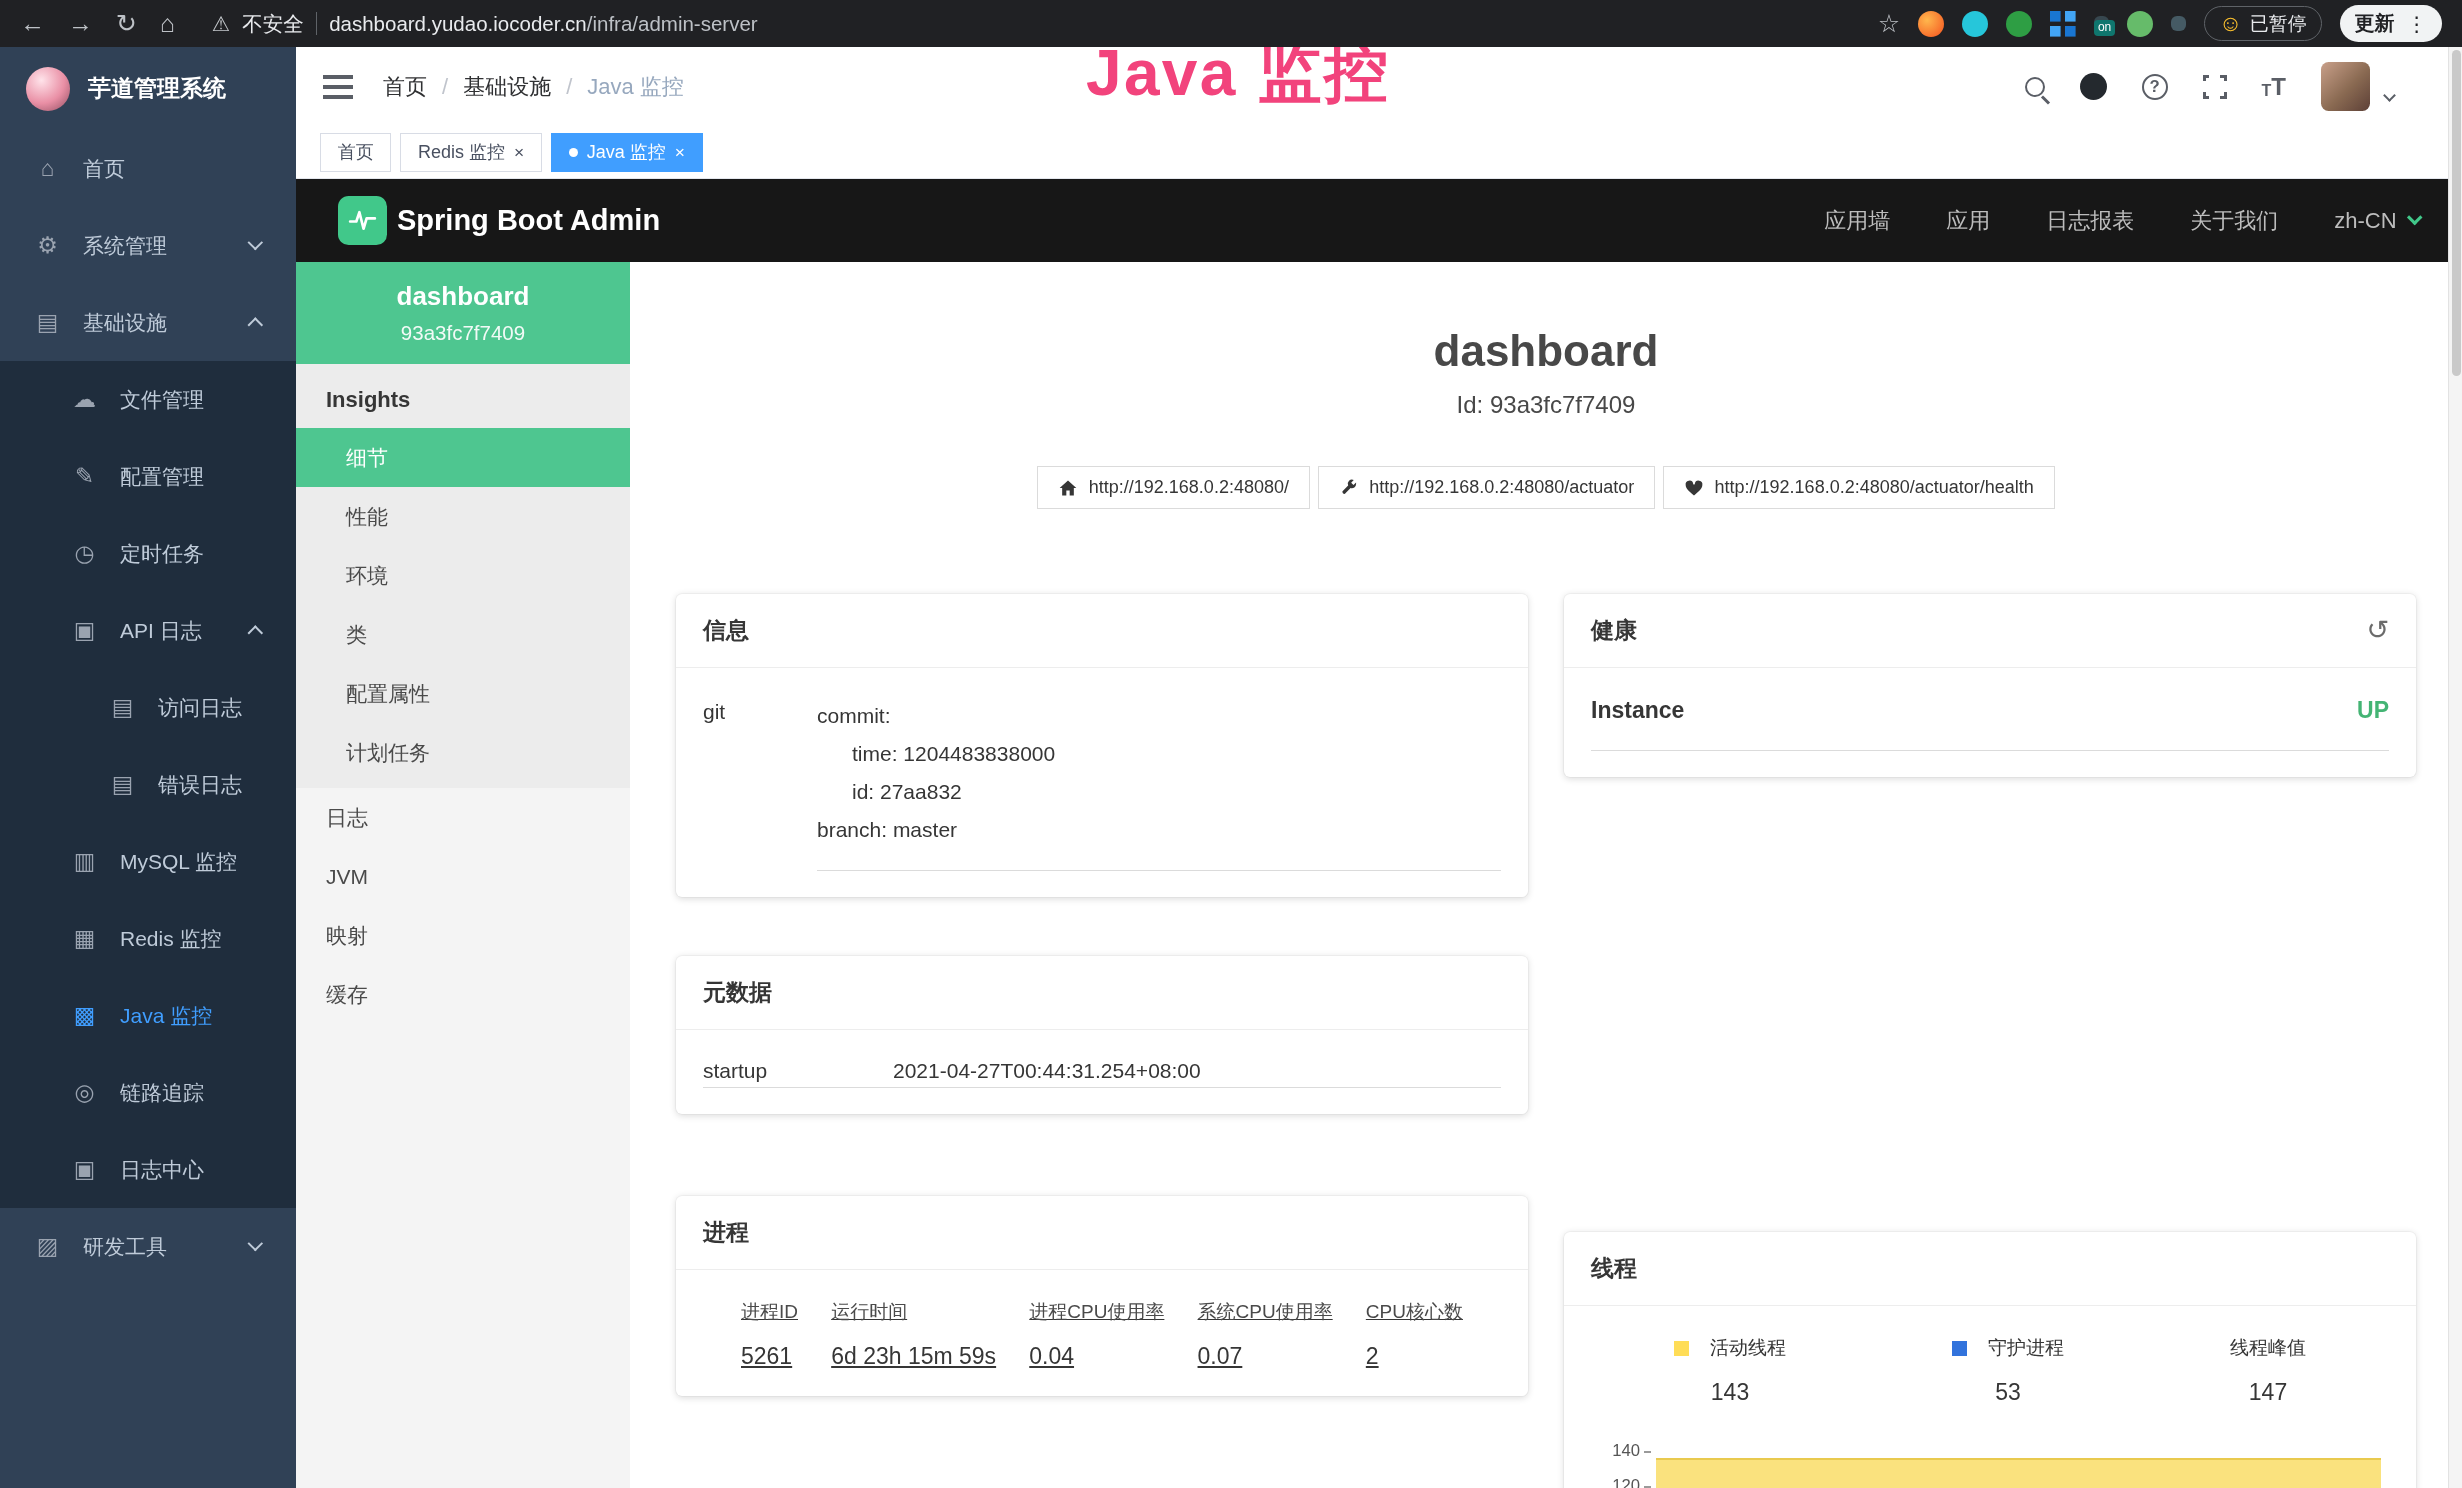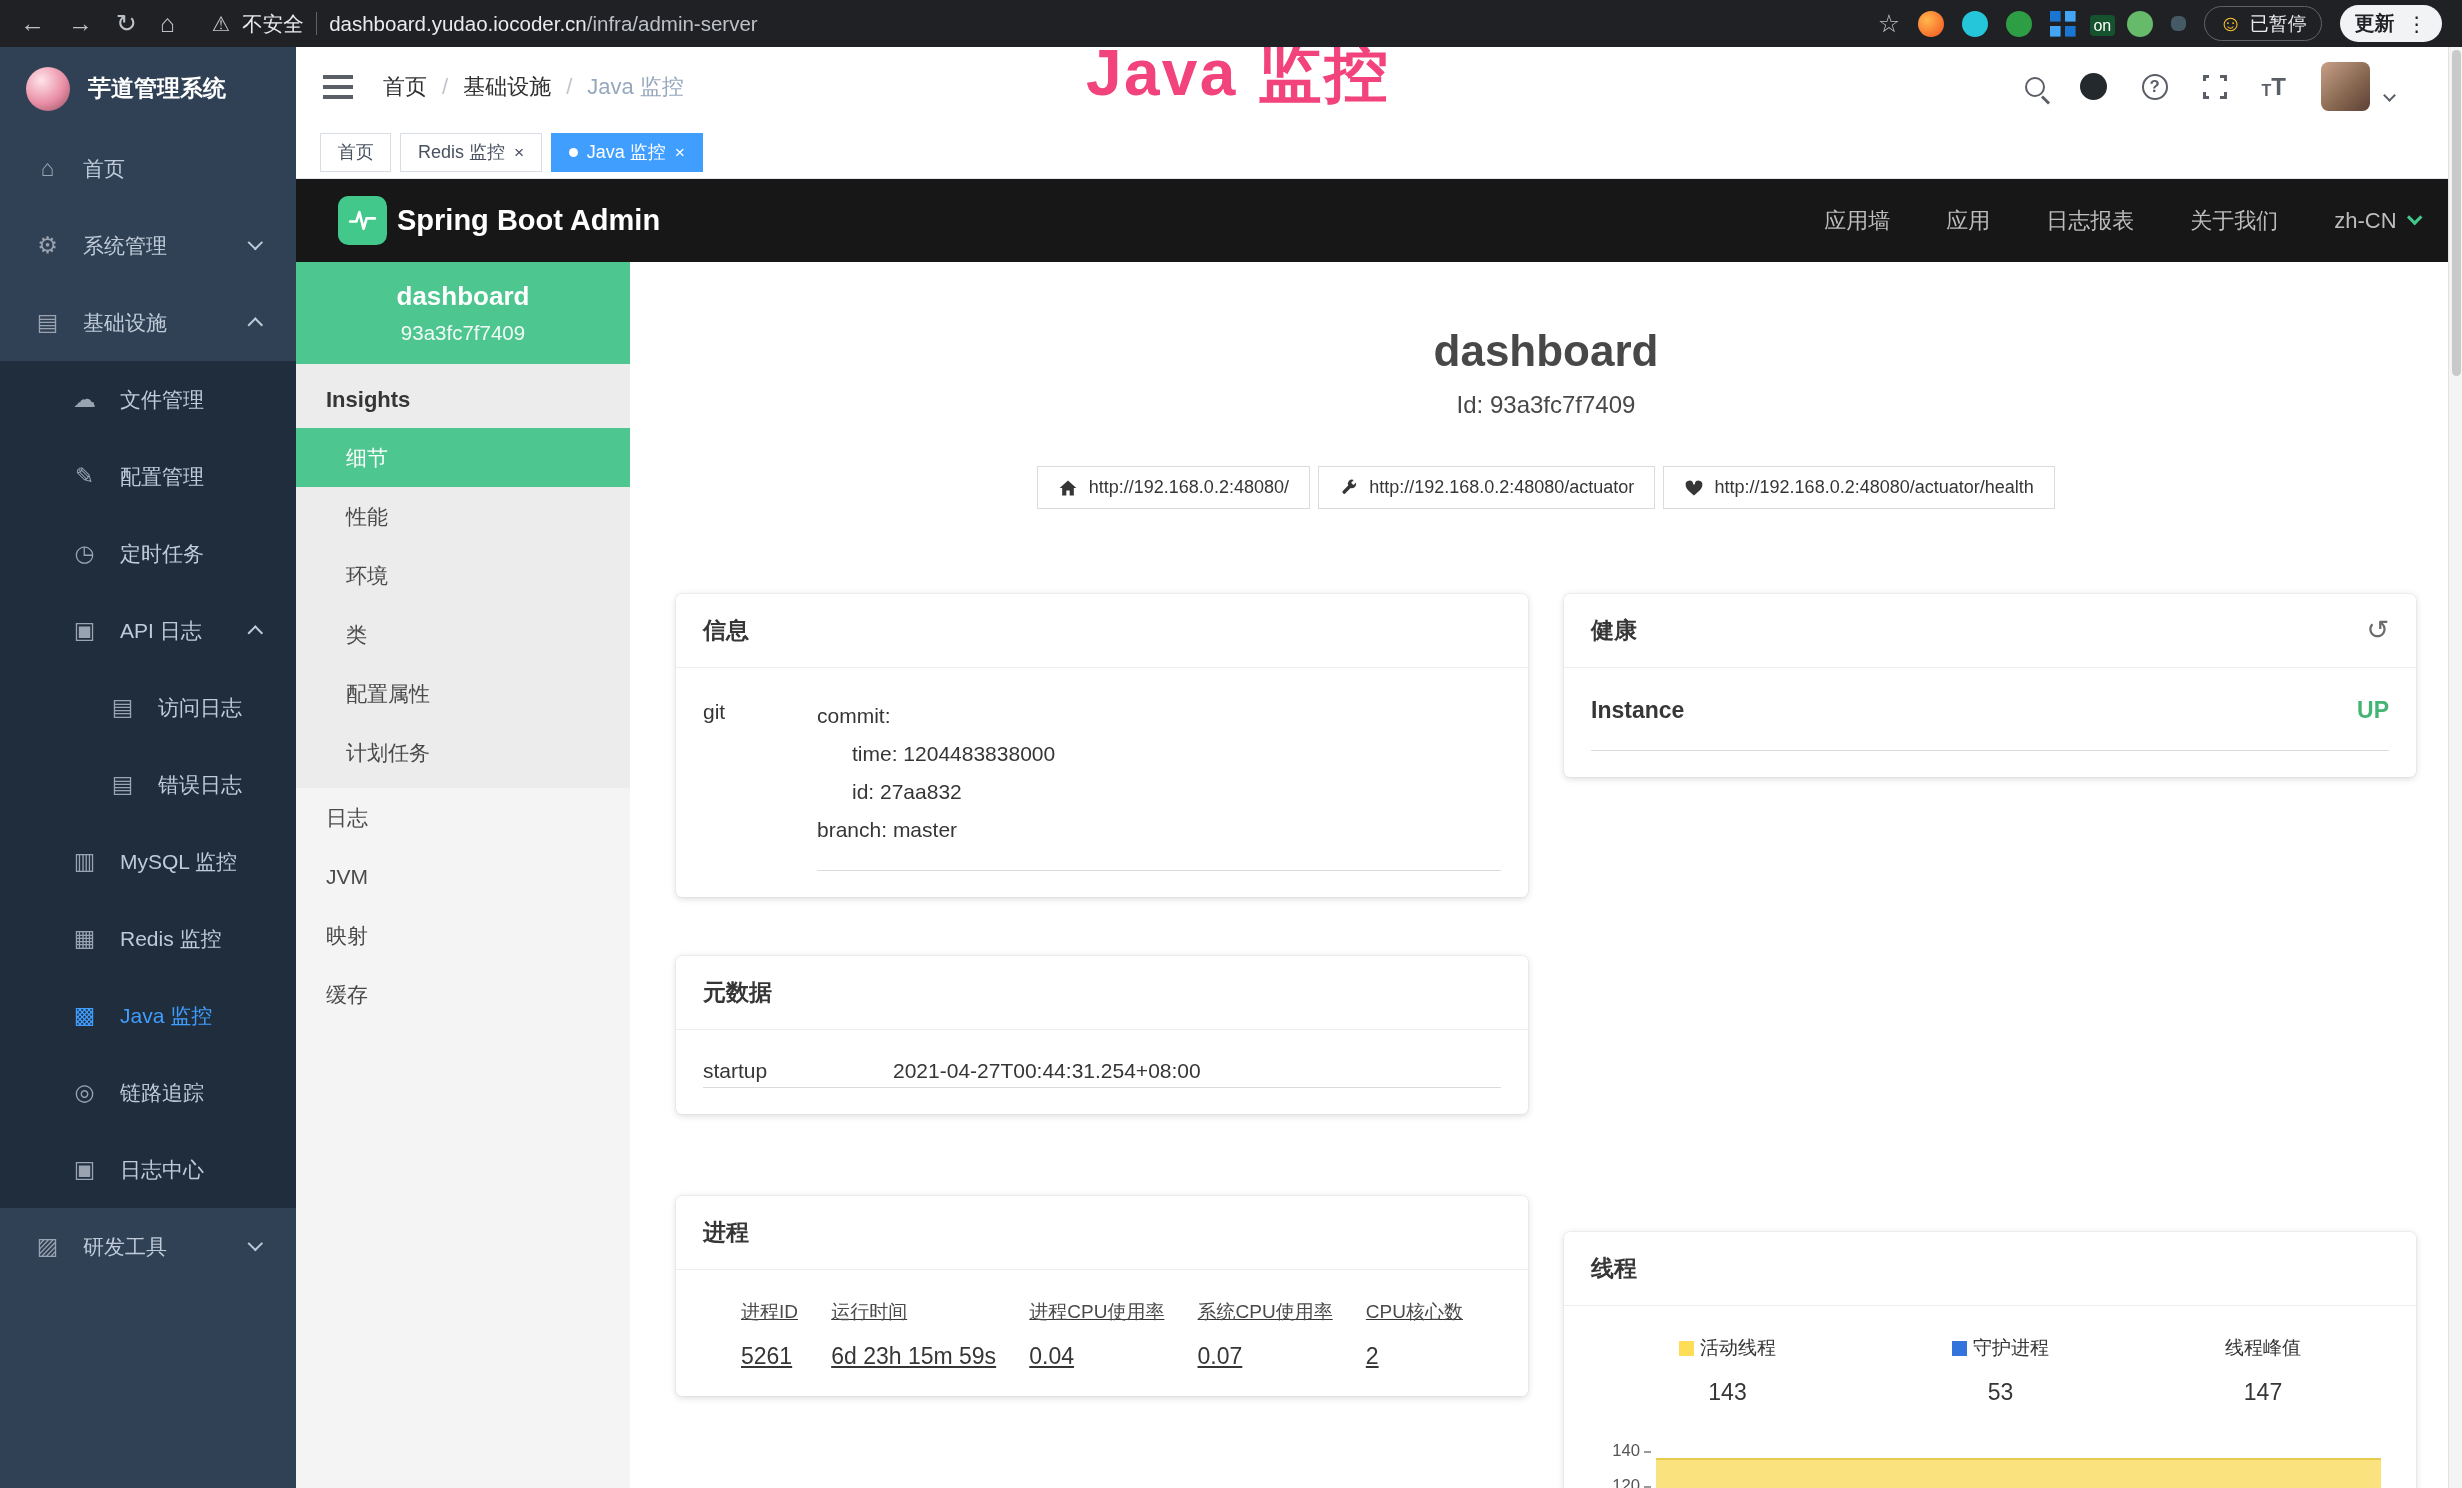--- a/index.html
+++ b/index.html
@@ -13,22 +13,22 @@
   .cicon { color:#bdc1c6; font-size:25px; line-height:1; cursor:pointer; }
   .addressbar { flex:1; display:flex; align-items:center; gap:12px; color:#e8eaed;
                 font-size:20.5px; padding-left:13.7px; min-width:0; cursor:text; }
   .warn-icon { color:#c3c7cb; font-size:20.5px; }
   .addr-divider { width:1.5px; height:23px; background:#5f6368; }
   .url-domain { color:#e8eaed; }
   .url-path { color:#bdc1c6; }
   .chrome-right { display:flex; align-items:center; gap:18px; margin-left:auto; }
   .ext { width:26px; height:26px; border-radius:50%; position:relative; cursor:pointer; flex:none; }
   .ext.sq { border-radius:6px; }
-  .ext-badge { position:absolute; bottom:-4.6px; right:-6px; background:#14532d; color:#fff;
-               font-size:16px; padding:0.8px 3.8px; border-radius:4px; line-height:1.2; }
+  .ext-badge { position:absolute; bottom:-4.6px; right:-6px; background:#0f766e; color:#fff;
+               font-size:12px; padding:0.8px 3.8px; border-radius:4px; line-height:1.2; }
   .ext-grid { width:26px; height:26px; cursor:pointer;
               background:
                 linear-gradient(#1976d2,#1976d2) 0 0/10.6px 10.6px no-repeat,
                 linear-gradient(#42a5f5,#42a5f5) 15px 0/10.6px 10.6px no-repeat,
                 linear-gradient(#42a5f5,#42a5f5) 0 15px/10.6px 10.6px no-repeat,
                 linear-gradient(#1976d2,#1976d2) 15px 15px/10.6px 10.6px no-repeat; }
   .pill-paused { display:flex; align-items:center; gap:7.6px; border:1.5px solid #5f6368;
                  border-radius:758px; padding:3.8px 13.7px; color:#e8eaed; font-size:19px; cursor:pointer; }
   .smiley { color:#fbc02d; font-size:23px; line-height:1; }
   .pill-update { display:flex; align-items:center; gap:12px; background:#f1f3f4; border-radius:758px;
@@ -155,21 +155,21 @@
   .metric { text-align:left;text-decoration:underline; }
   .metric .ml { font-size:19px; color:#4a4a4a; }
   .metric .mval { font-size:23px; margin-top:18px; color:#363636; }
 
   .card.threads { margin-top:455px; }
   .card.metadata { margin-top:59px; }
   .card.process { margin-top:82px; }
 
   .legend { display:flex; justify-content:space-around; }
   .leg { text-align:center; }
-  .leg-top { display:flex; align-items:center; gap:6px; justify-content:center; font-size:19px; }
+  .leg-top { display:flex; align-items:center; gap:21px; justify-content:center; font-size:19px; }
   .sq { width:15px; height:15px; flex:none; }
   .sq.yellow { background:#ffdd57; }
   .sq.blue { background:#3273dc; }
   .leg .lval { font-size:23px; margin-top:18px; }
   .chart { position:relative; height:197px; margin-top:35px; }
   .ytick { position:absolute; left:0; width:49px; text-align:right; font-size:16.7px; color:#555; }
   .ytick::after { content:""; position:absolute; right:-10.6px; top:50%; width:6.8px; height:1.5px; background:#9a9a9a; }
   .yt-0 { top:0; } .yt-1 { top:35px; }
   .area { position:absolute; left:65px; right:7.6px; top:16.7px; height:379px;
           background:#fae27e; border-top:2.3px solid #e9ca4f; }

